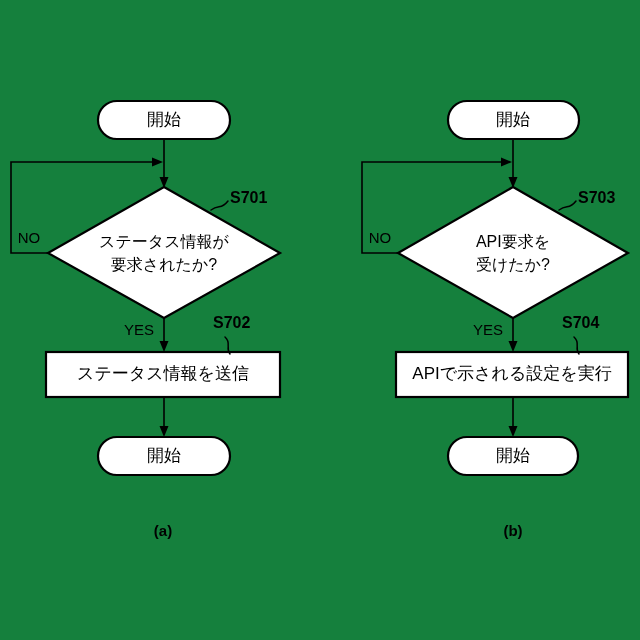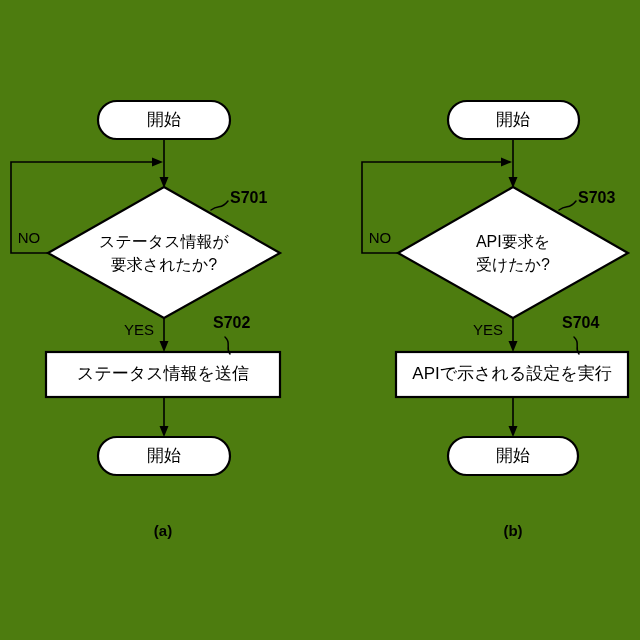--- a/index.html
+++ b/index.html
@@ -10,21 +10,21 @@
   body {
     width: 640px;
     height: 640px;
     overflow: hidden;
     font-family: "Liberation Sans", "DejaVu Sans", sans-serif;
   }
   #figure-root {
     position: relative;
     width: 640px;
     height: 640px;
-    background: #4d7c0f;
+    background: #15803d;
   }
   svg.figure-canvas {
     position: absolute;
     left: 0;
     top: 0;
     width: 640px;
     height: 640px;
     display: block;
   }
   .shape-line {

